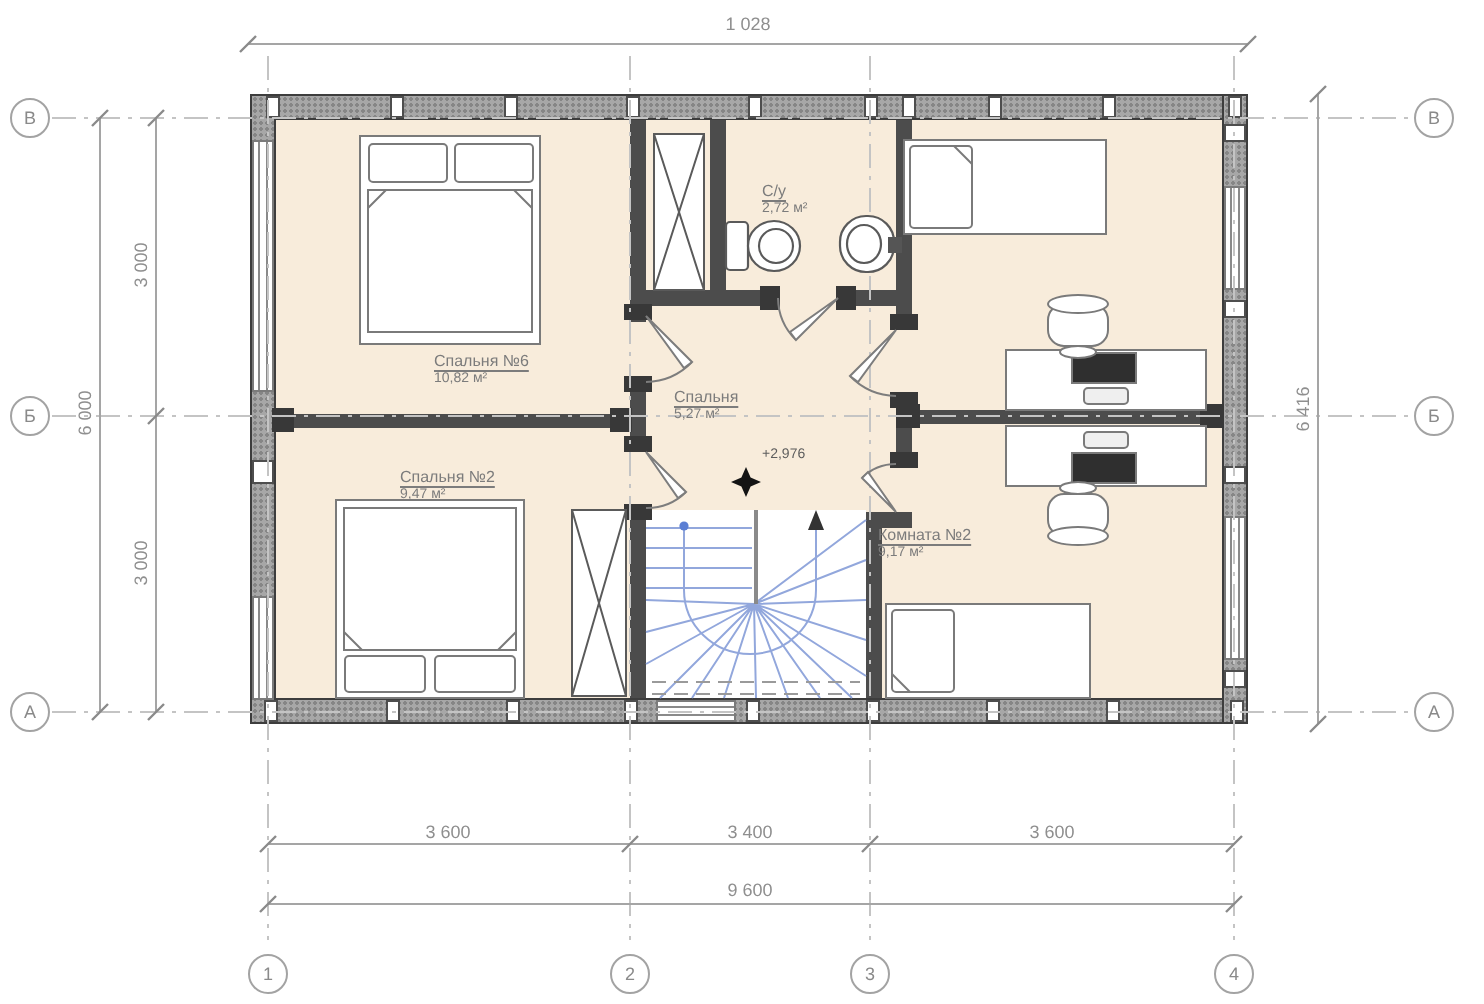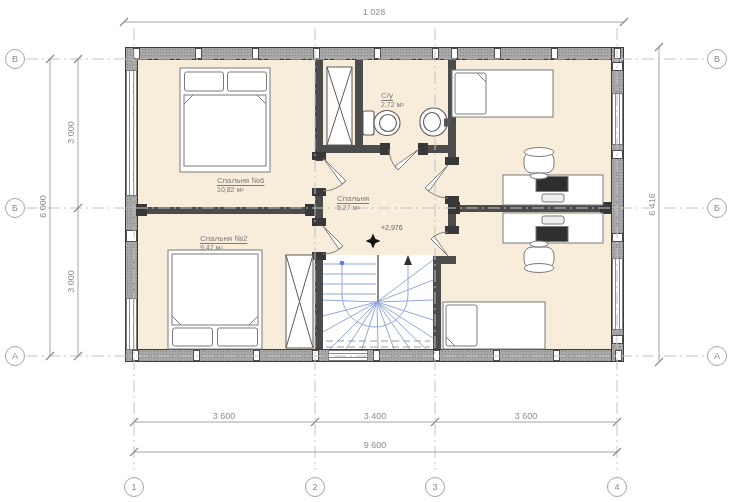--- a/index.html
+++ b/index.html
@@ -223,20 +223,24 @@
     <div class="room-area">9,47 м²</div>
   </div>
   <div class="abs room-label" style="left:381px;top:91px;width:50px;">
     <div class="room-name">С/у</div>
     <div class="room-area">2,72 м²</div>
   </div>
   <div class="abs room-label" style="left:337px;top:194px;width:70px;">
     <div class="room-name">Спальня</div>
     <div class="room-area">5,27 м²</div>
   </div>
+  <div class="abs room-label" style="left:439px;top:263px;width:100px;">
+    <div class="room-name">Комната №2</div>
+    <div class="room-area">9,17 м²</div>
+  </div>
 
   <div class="abs elev" style="left:381px;top:224px;width:44px;">+2,976</div>
 
   <div class="abs dim-label" style="left:344px;top:7px;width:60px;">1 028</div>
   <div class="abs dim-label rot" style="left:13px;top:201px;width:60px;">6 000</div>
   <div class="abs dim-label rot" style="left:41px;top:127px;width:60px;">3 000</div>
   <div class="abs dim-label rot" style="left:41px;top:276px;width:60px;">3 000</div>
   <div class="abs dim-label rot" style="left:622px;top:199px;width:60px;">6 416</div>
   <div class="abs dim-label" style="left:194px;top:411px;width:60px;">3 600</div>
   <div class="abs dim-label" style="left:345px;top:411px;width:60px;">3 400</div>

